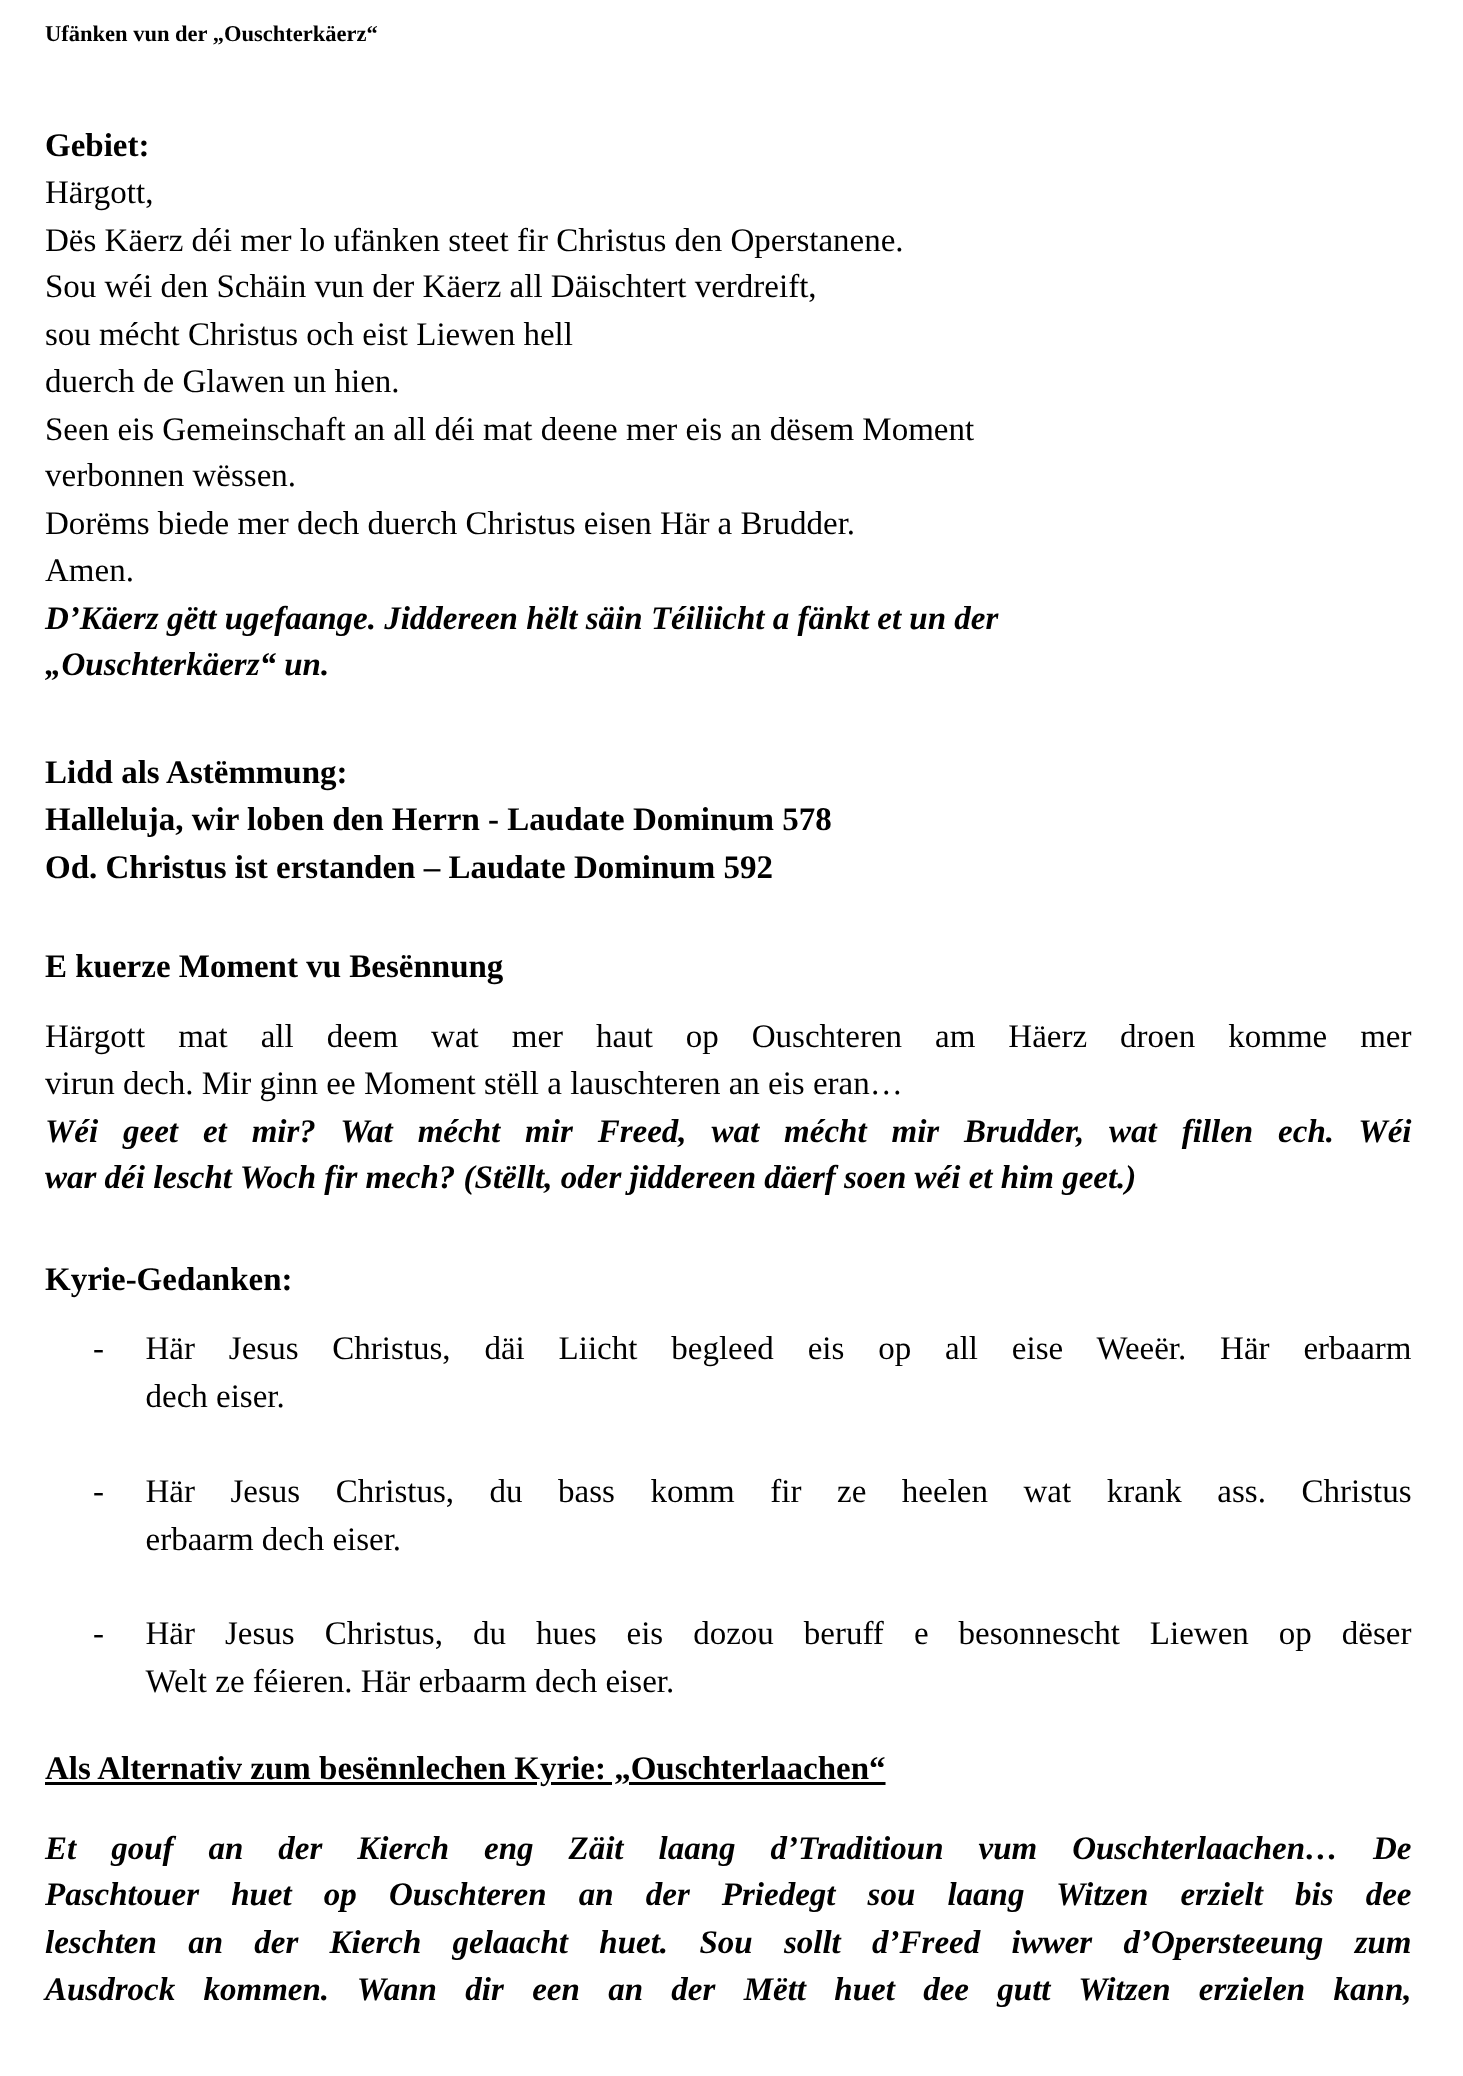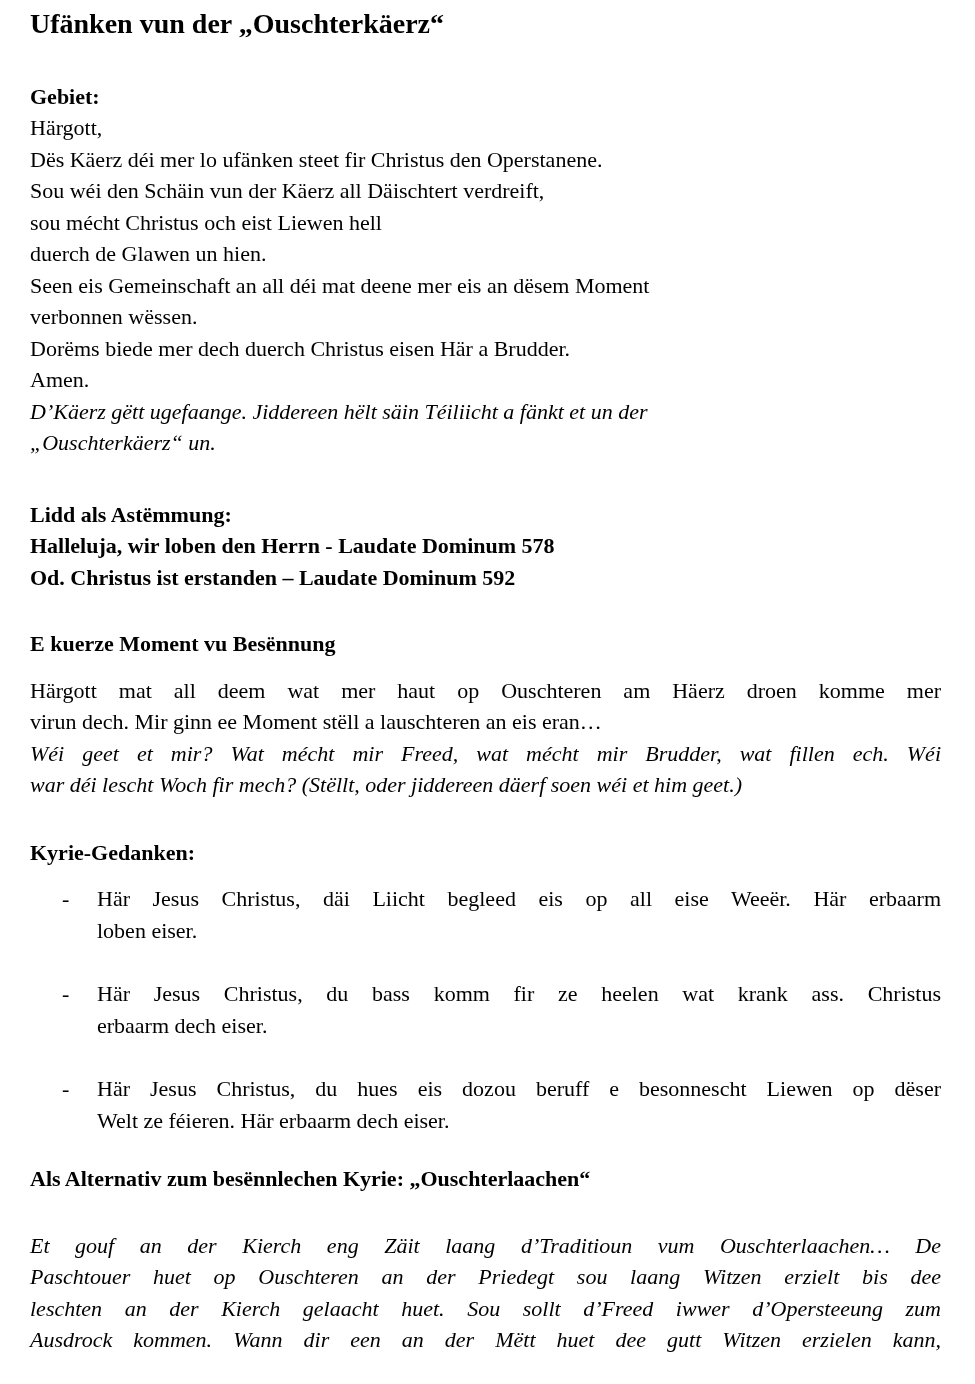--- a/index.html
+++ b/index.html
@@ -10,52 +10,52 @@
     box-sizing: border-box;
     background: #ffffff;
     color: #000000;
     font-family: "Liberation Serif", "DejaVu Serif", serif;
     font-size: 22px;
     line-height: 31.5px;
     padding: 8px 34px 0 30px;
     overflow: hidden;
   }
   .title {
-    font-size: 28px;
+    font-size: 15px;
     font-weight: bold;
     margin: 0 0 41px 0;
     line-height: 31.5px;
   }
   .heading {
     font-weight: bold;
     margin: 0;
   }
   .line { margin: 0; }
-  .italic { font-style: italic; }
+  .italic { font-style: italic; font-weight: bold; }
   .bold { font-weight: bold; }
   
   .jl { text-align: justify; text-align-last: justify; }
   .sec-lidd { margin-top: 40px; }
   .sec-besennung { margin-top: 35px; }
   .sec-besennung .heading { margin-bottom: 15px; }
   .sec-kyrie { margin-top: 36px; }
   .sec-kyrie .heading { margin-bottom: 15px; }
   .bullet {
     position: relative;
     padding-left: 67px;
     margin-bottom: 32px;
   }
   .bullet:last-child { margin-bottom: 0; }
   .bullet .dash {
     position: absolute;
     left: 32px;
     top: 0;
   }
   .sec-alternativ { margin-top: 27px; }
-  .sec-alternativ .heading { margin-bottom: 35px; }
+  .sec-alternativ .heading { margin-bottom: 21px; text-decoration: underline; }
 </style>
 </head>
 <body>
 
 <div class="page">
 
   <div class="title">Ufänken vun der „Ouschterkäerz“</div>
 
   <section>
     <div class="heading">Gebiet:</div>
@@ -84,21 +84,21 @@
     <div class="line">virun dech. Mir ginn ee Moment stëll a lauschteren an eis eran…</div>
     <div class="line italic jl">Wéi geet et mir? Wat mécht mir Freed, wat mécht mir Brudder, wat fillen ech. Wéi</div>
     <div class="line italic">war déi lescht Woch fir mech? (Stëllt, oder jiddereen däerf soen wéi et him geet.)</div>
   </section>
 
   <section class="sec-kyrie">
     <div class="heading">Kyrie-Gedanken:</div>
     <div class="bullet">
       <span class="dash">-</span>
       <div class="line jl">Här Jesus Christus, däi Liicht begleed eis op all eise Weeër. Här erbaarm</div>
-      <div class="line">loben eiser.</div>
+      <div class="line">dech eiser.</div>
     </div>
     <div class="bullet">
       <span class="dash">-</span>
       <div class="line jl">Här Jesus Christus, du bass komm fir ze heelen wat krank ass. Christus</div>
       <div class="line">erbaarm dech eiser.</div>
     </div>
     <div class="bullet">
       <span class="dash">-</span>
       <div class="line jl">Här Jesus Christus, du hues eis dozou beruff e besonnescht Liewen op dëser</div>
       <div class="line">Welt ze féieren. Här erbaarm dech eiser.</div>

